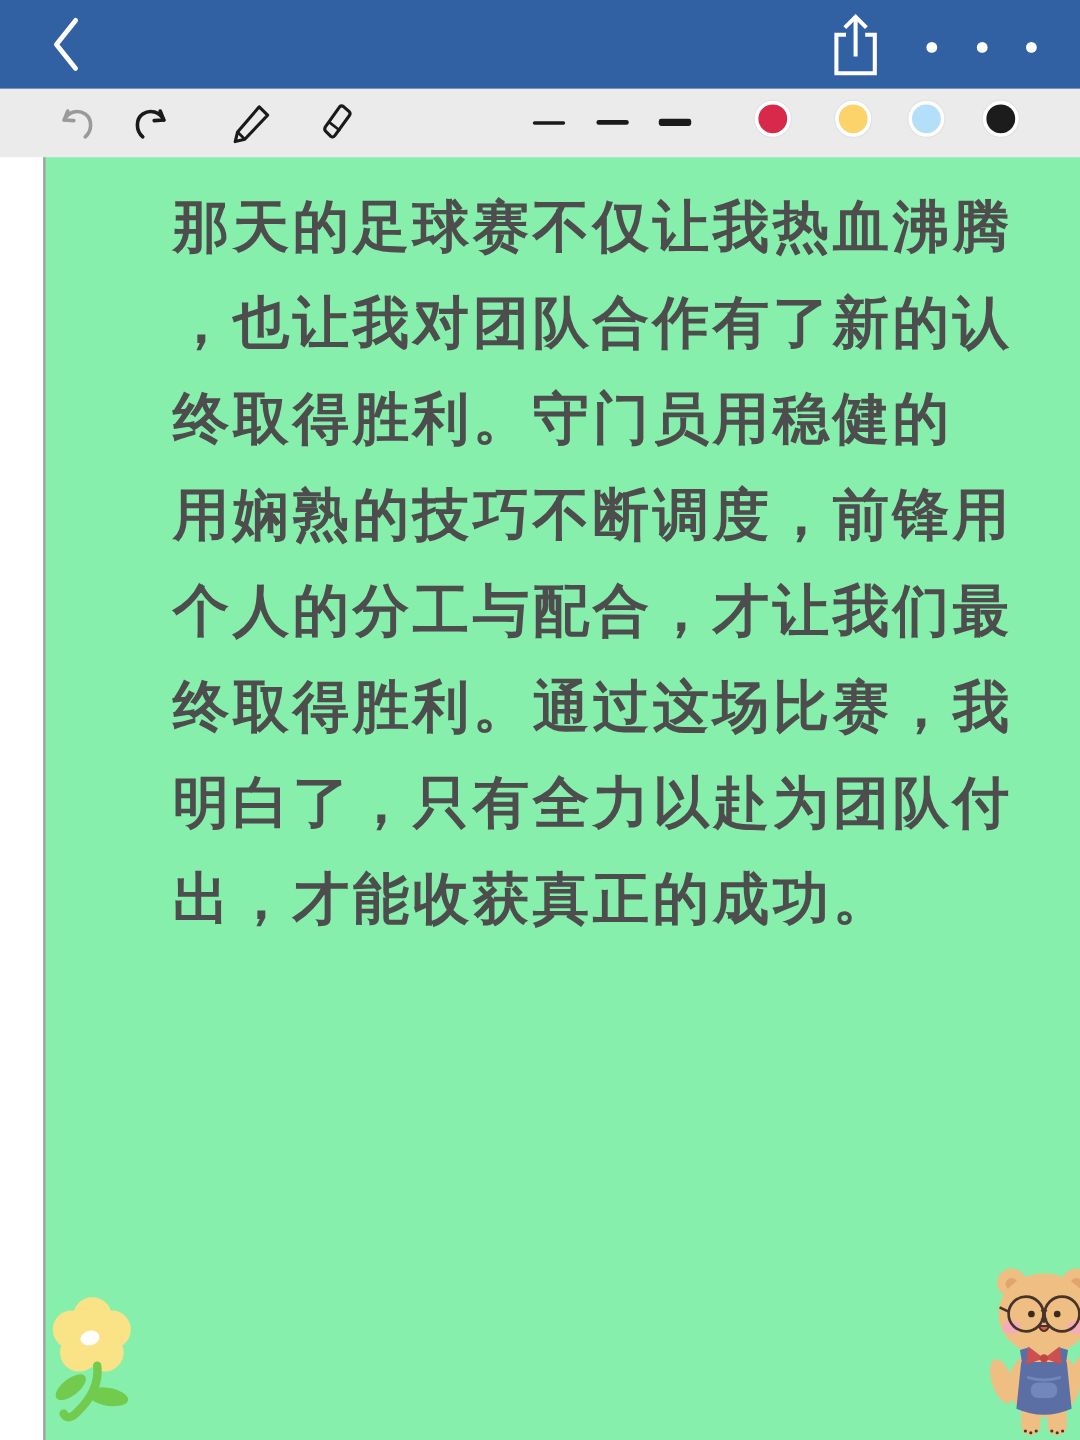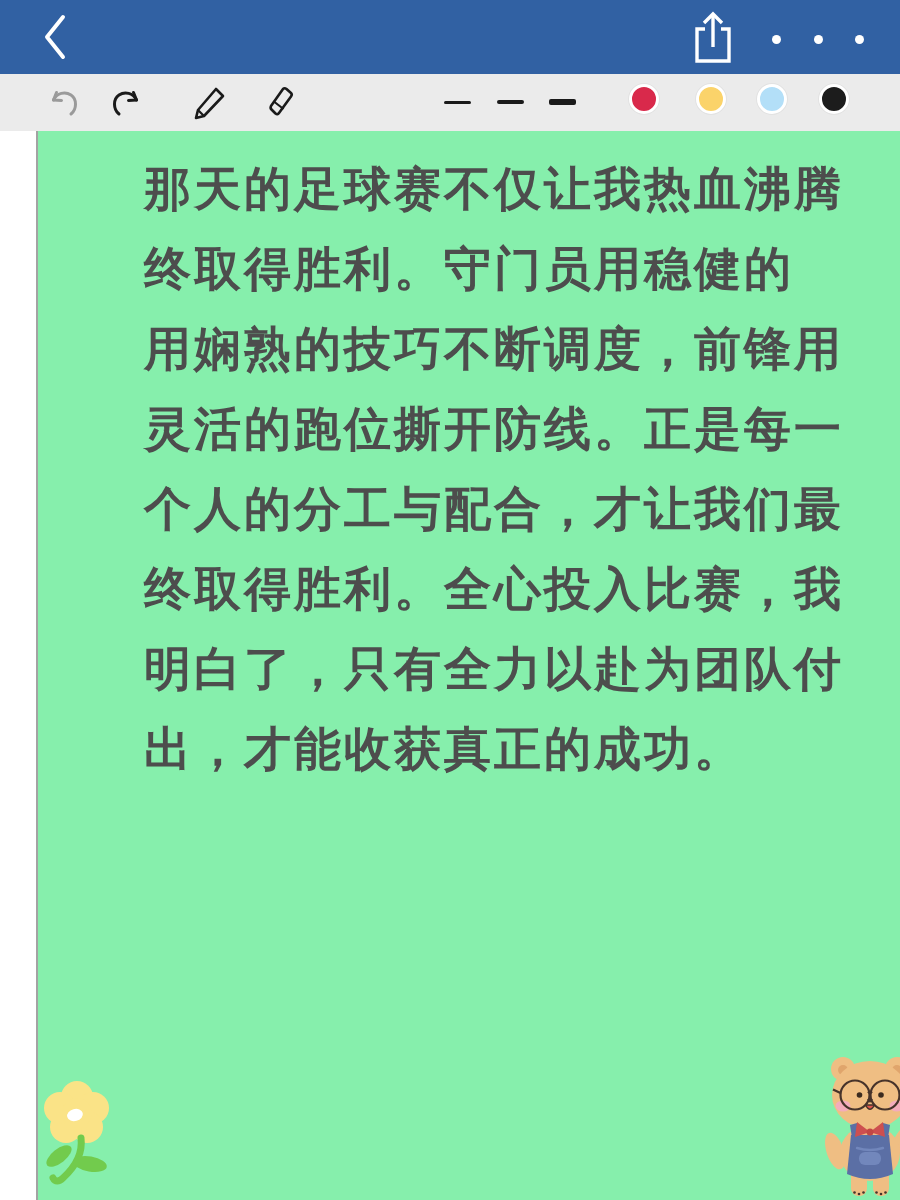--- a/index.html
+++ b/index.html
@@ -135,25 +135,25 @@
 
     <button class="color-dot color-red" aria-label="red ink" style="background: rgb(217, 41, 75);"></button>
     <button class="color-dot color-yellow" aria-label="yellow ink" style="background: rgb(251, 211, 106);"></button>
     <button class="color-dot color-blue" aria-label="light blue ink" style="background: rgb(179, 223, 248);"></button>
     <button class="color-dot color-black" aria-label="black ink" style="background: rgb(28, 28, 28);"></button>
   </div>
 
   <div class="page">
     <div class="note-text">
       <div class="note-line">那天的足球赛不仅让我热血沸腾</div>
+      <div class="note-line">，也让我对团队合作有了新的认</div>
       <div class="note-line">终取得胜利。守门员用稳健的</div>
       <div class="note-line">用娴熟的技巧不断调度，前锋用</div>
-      <div class="note-line">灵活的跑位撕开防线。正是每一</div>
       <div class="note-line">个人的分工与配合，才让我们最</div>
-      <div class="note-line">终取得胜利。全心投入比赛，我</div>
+      <div class="note-line">终取得胜利。通过这场比赛，我</div>
       <div class="note-line">明白了，只有全力以赴为团队付</div>
       <div class="note-line">出，才能收获真正的成功。</div>
     </div>
 
     <div class="flower-sticker">
       <svg width="74" height="114" viewBox="0 0 74 114">
         <g>
           <circle cx="35" cy="23" r="16" fill="#FAE387"></circle>
           <circle cx="51" cy="34" r="16" fill="#FAE387"></circle>
           <circle cx="45" cy="53" r="16" fill="#FAE387"></circle>

